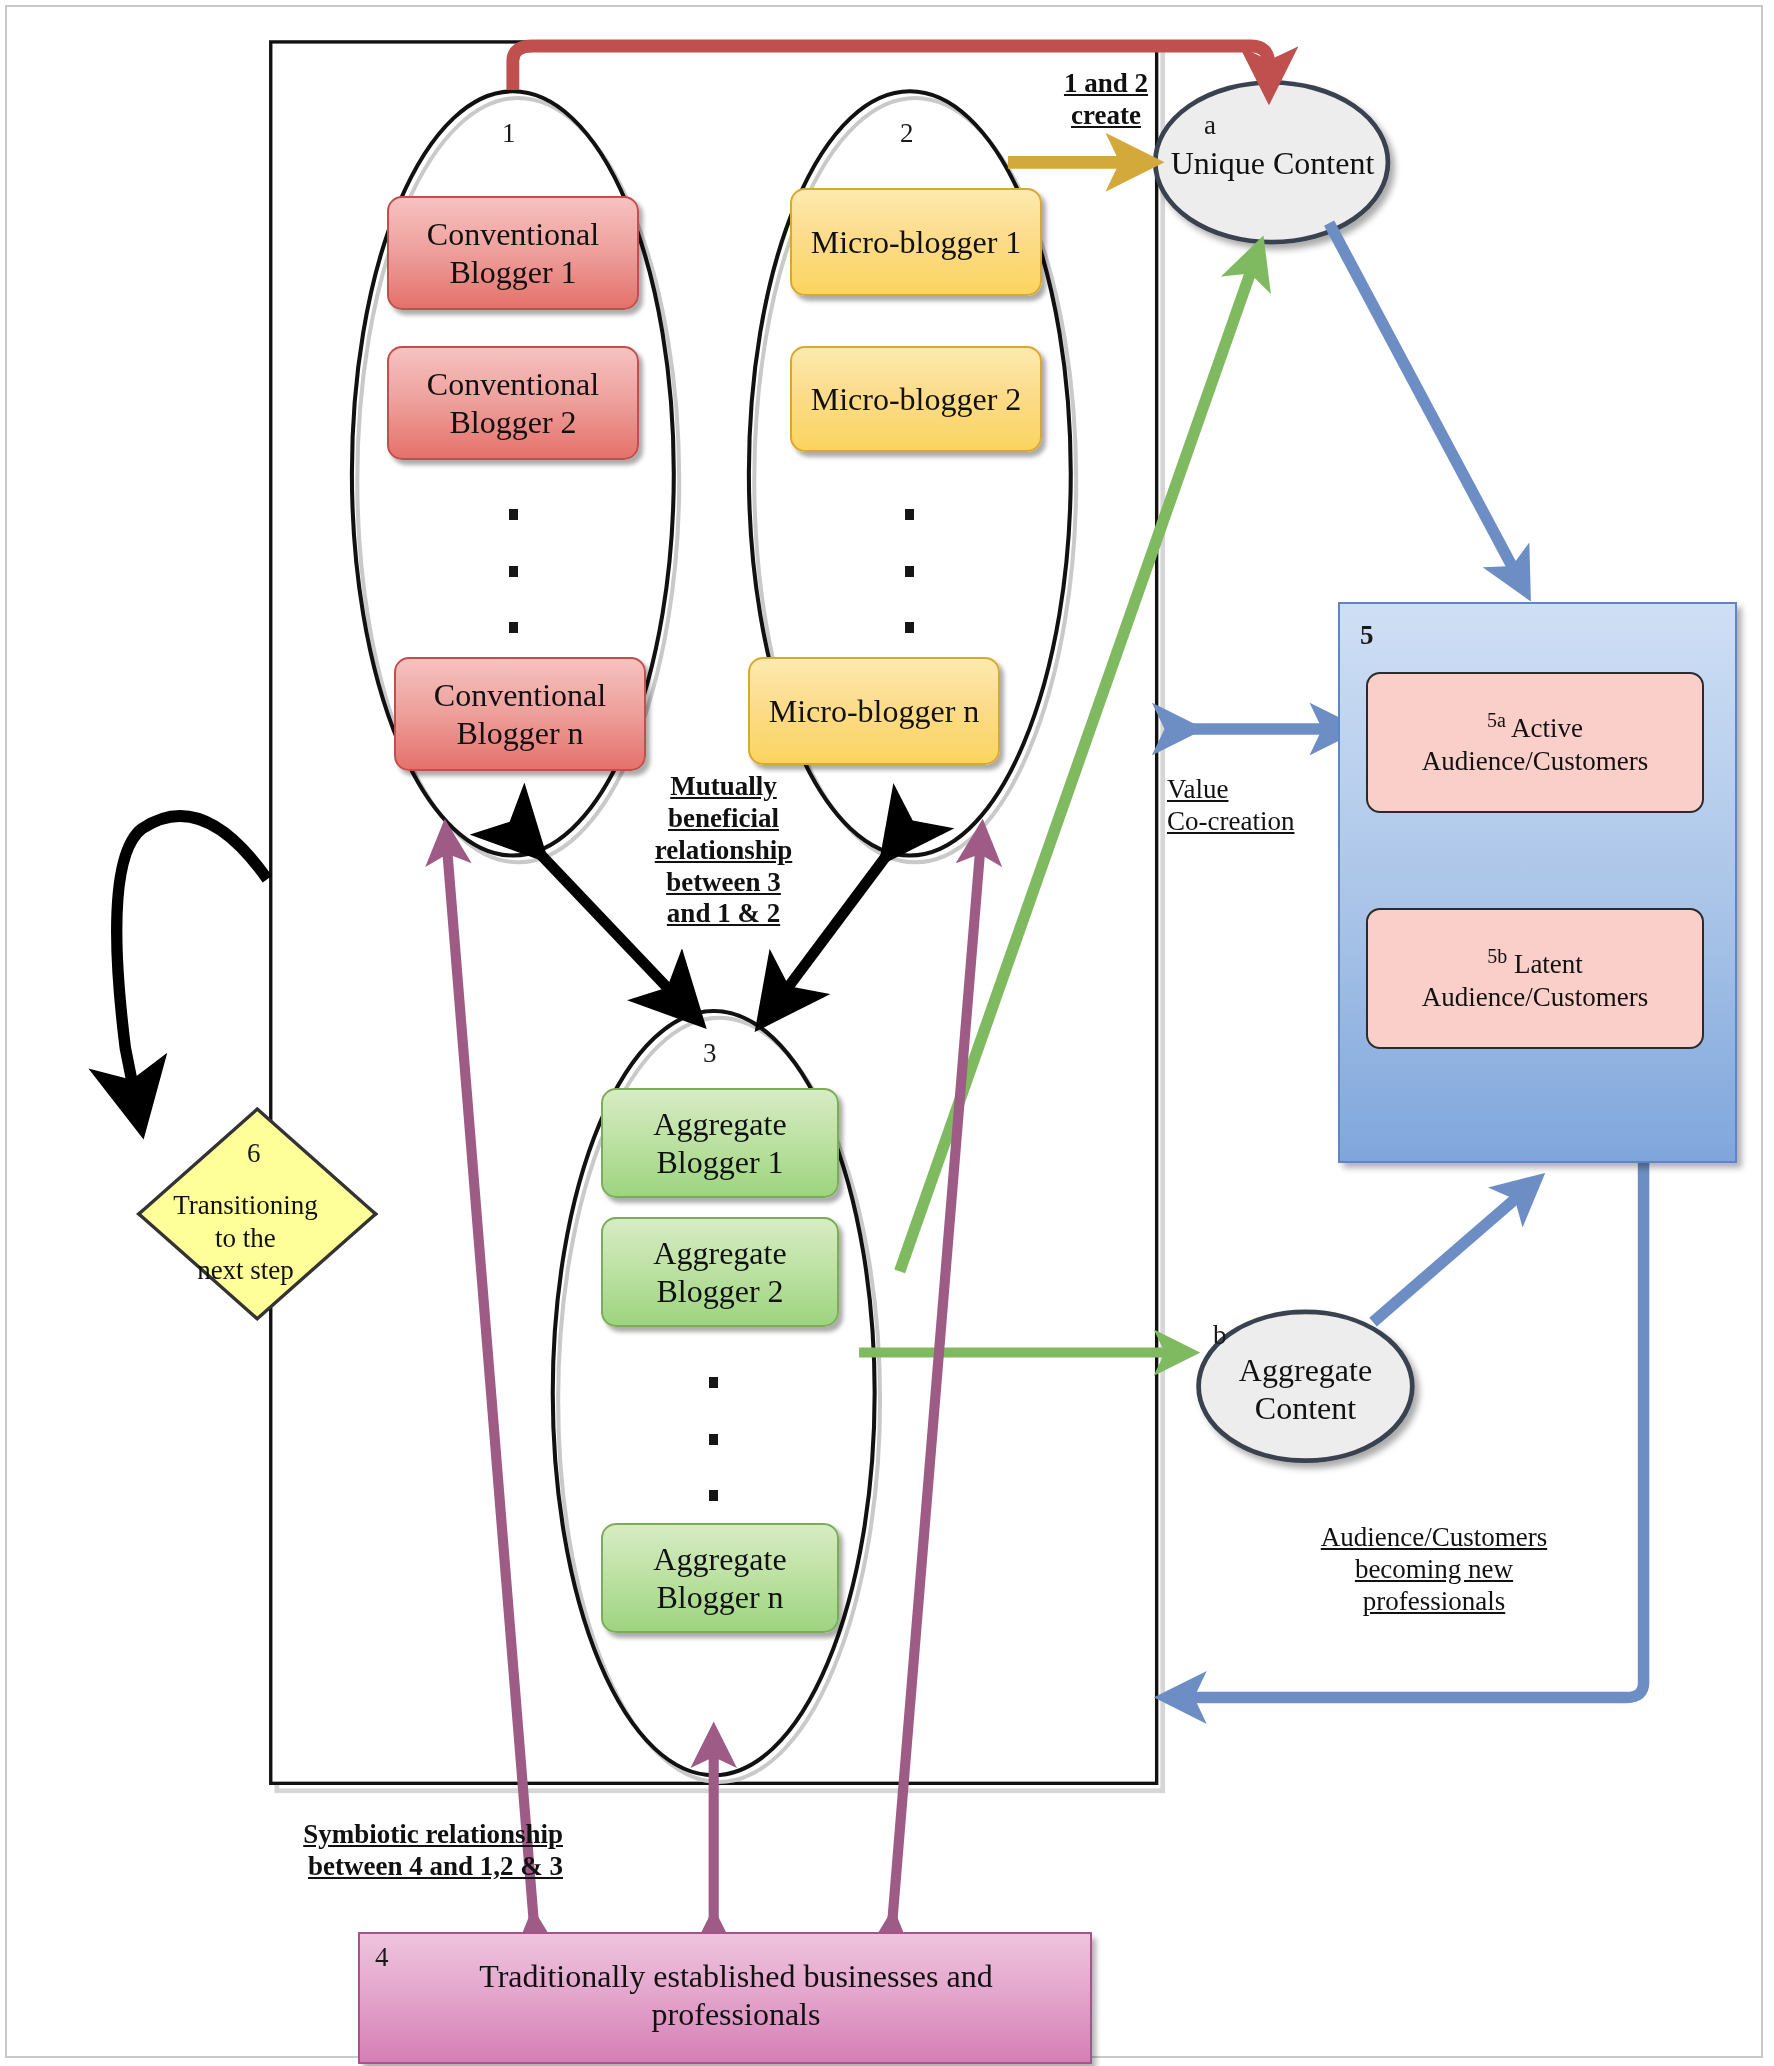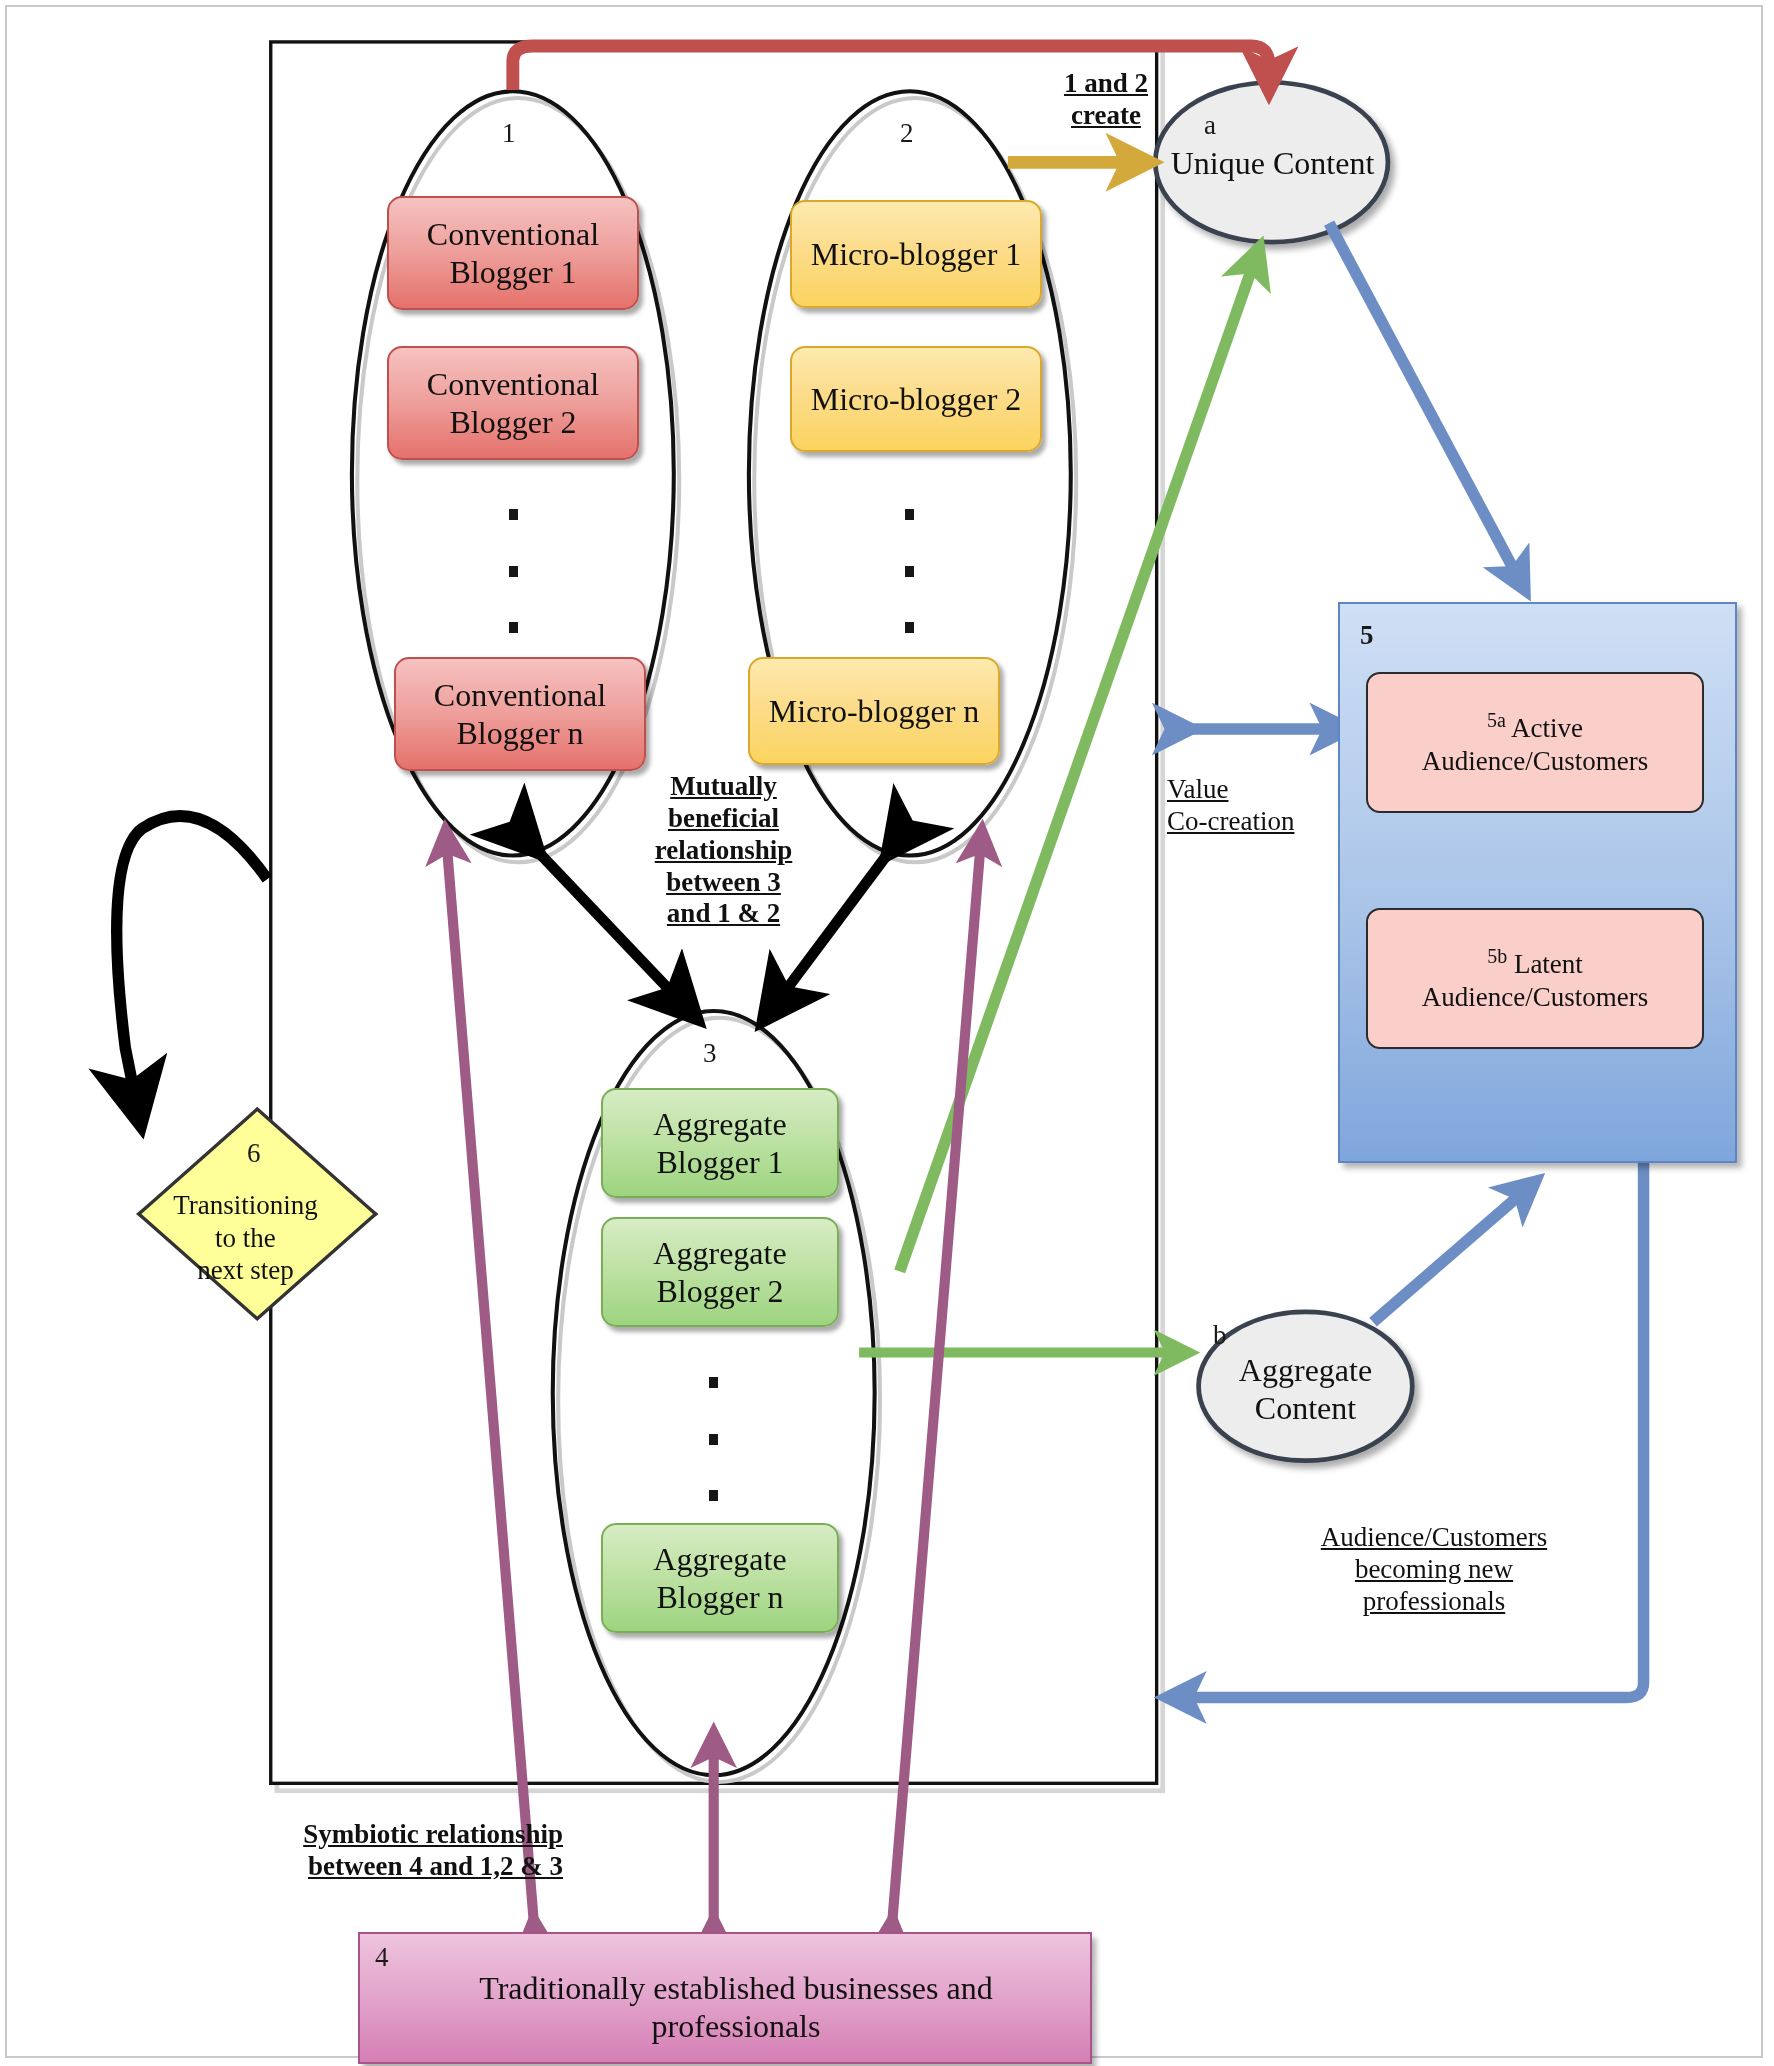--- a/index.html
+++ b/index.html
@@ -136,21 +136,21 @@
 
   <div class="node rbox conv" style="left:394px;top:657px;width:252px;height:114px;">
     <div class="txt">
       <div>Conventional</div>
       <div>Blogger n</div>
     </div>
   </div>
 
   <div class="idlabel" style="left:900px;top:120px;">2</div>
 
-  <div class="node rbox micro" style="left:790px;top:200px;width:252px;height:108px;">
+  <div class="node rbox micro" style="left:790px;top:188px;width:252px;height:108px;">
     <div class="txt">Micro-blogger 1</div>
   </div>
 
   <div class="node rbox micro" style="left:790px;top:346px;width:252px;height:106px;">
     <div class="txt">Micro-blogger 2</div>
   </div>
 
   <div class="dots" style="left:905px;top:509px;width:9.5px;height:181px;">
     <i></i>
       <i></i>
@@ -233,21 +233,21 @@
   <div class="node" style="left:134px;top:1177px;width:223px;height:122px;">
     <div class="txt small">
       <div>Transitioning</div>
       <div>to the</div>
       <div>next step</div>
     </div>
   </div>
 
   <div id="box4" class="node" style="left:358px;top:1932px;display:block;width:734px;height:132px;">
     <div class="idlabel" style="left:15px;top:9.5px;">4</div>
-    <div style="position:absolute;left:41px;top:23px;width:670px;text-align:center;margin-top:12px;">
+    <div style="position:absolute;left:41px;top:23px;width:670px;text-align:center;">
       <div class="txt">Traditionally established businesses and</div>
       <div class="txt">professionals</div>
     </div>
   </div>
 
   <div class="cap bold" style="left:1035px;top:68px;width:142px;">
     <div>1 and 2</div>
     <div>create</div>
   </div>
 

